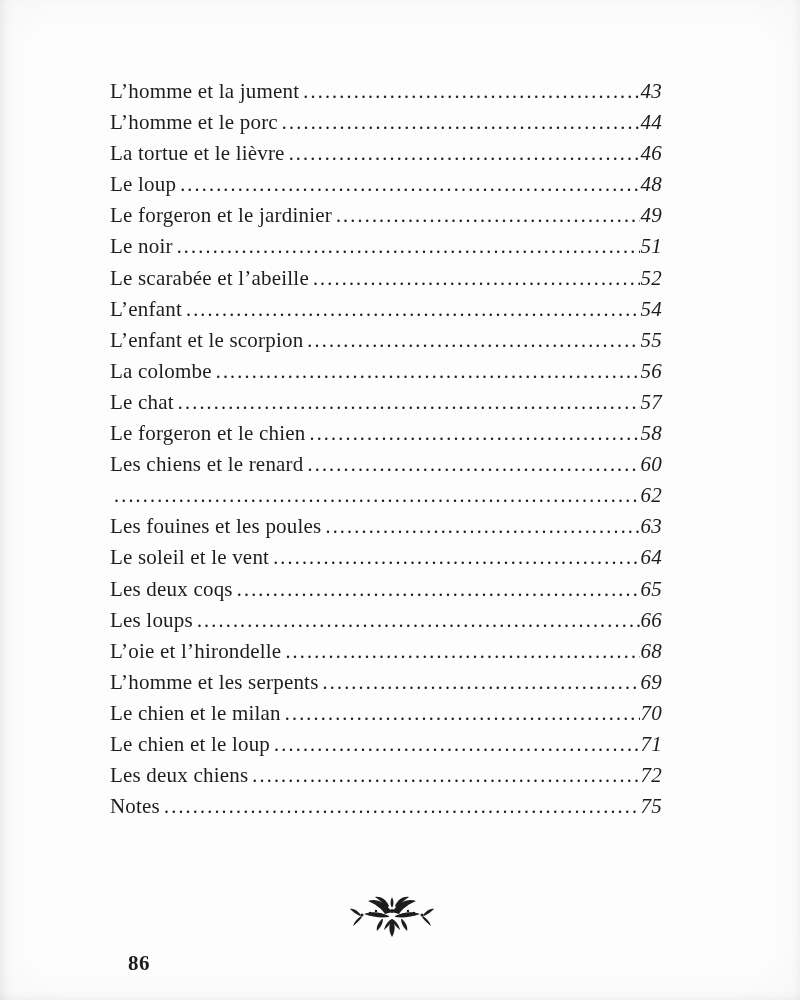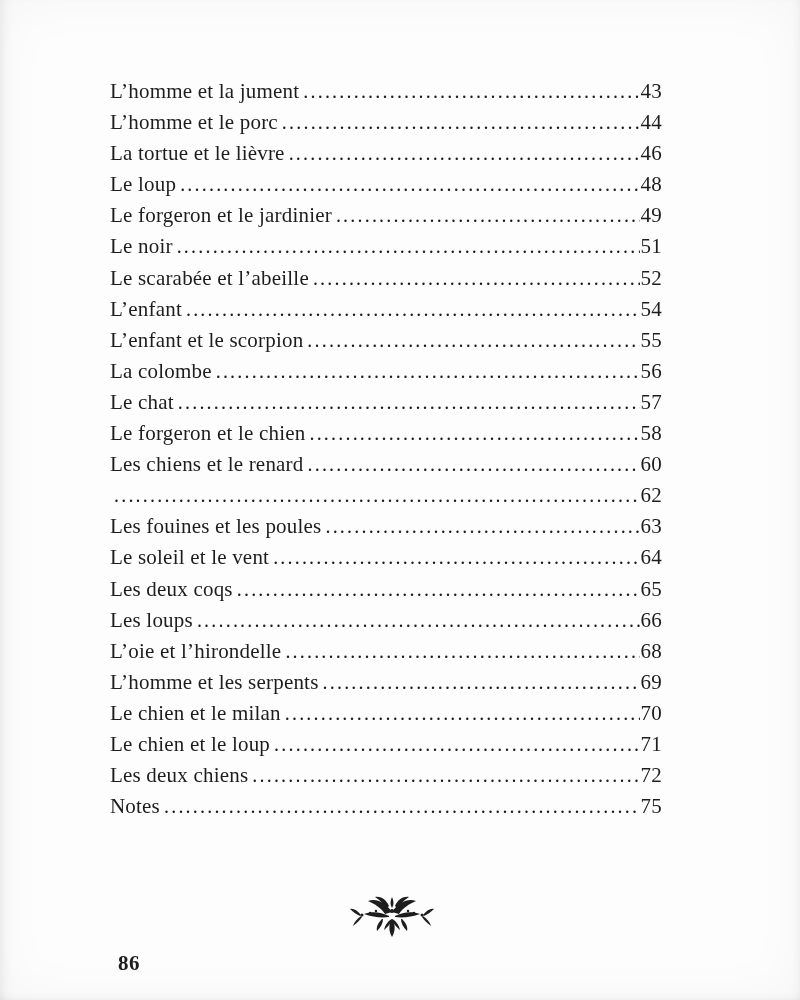--- a/index.html
+++ b/index.html
@@ -50,32 +50,33 @@
     margin-right: 1px;
   }
   .toc-dots::after {
     content: "..................................................................................................................................................................";
     letter-spacing: 2.2px;
     font-size: 20px;
   }
   .toc-page {
     flex: 0 0 auto;
     white-space: nowrap;
+    font-style: italic;
   }
   .ornament {
     position: absolute;
     left: 350px;
     top: 893px;
     width: 84px;
     height: 50px;
   }
   .ornament svg { display: block; width: 100%; height: 100%; }
   .footer-page-number {
     position: absolute;
-    left: 118px;
+    left: 128px;
     top: 951px;
     font-size: 21px;
     font-weight: bold;
     letter-spacing: 0.5px;
   }
 </style>
 </head>
 <body>
 
 <div class="page">

